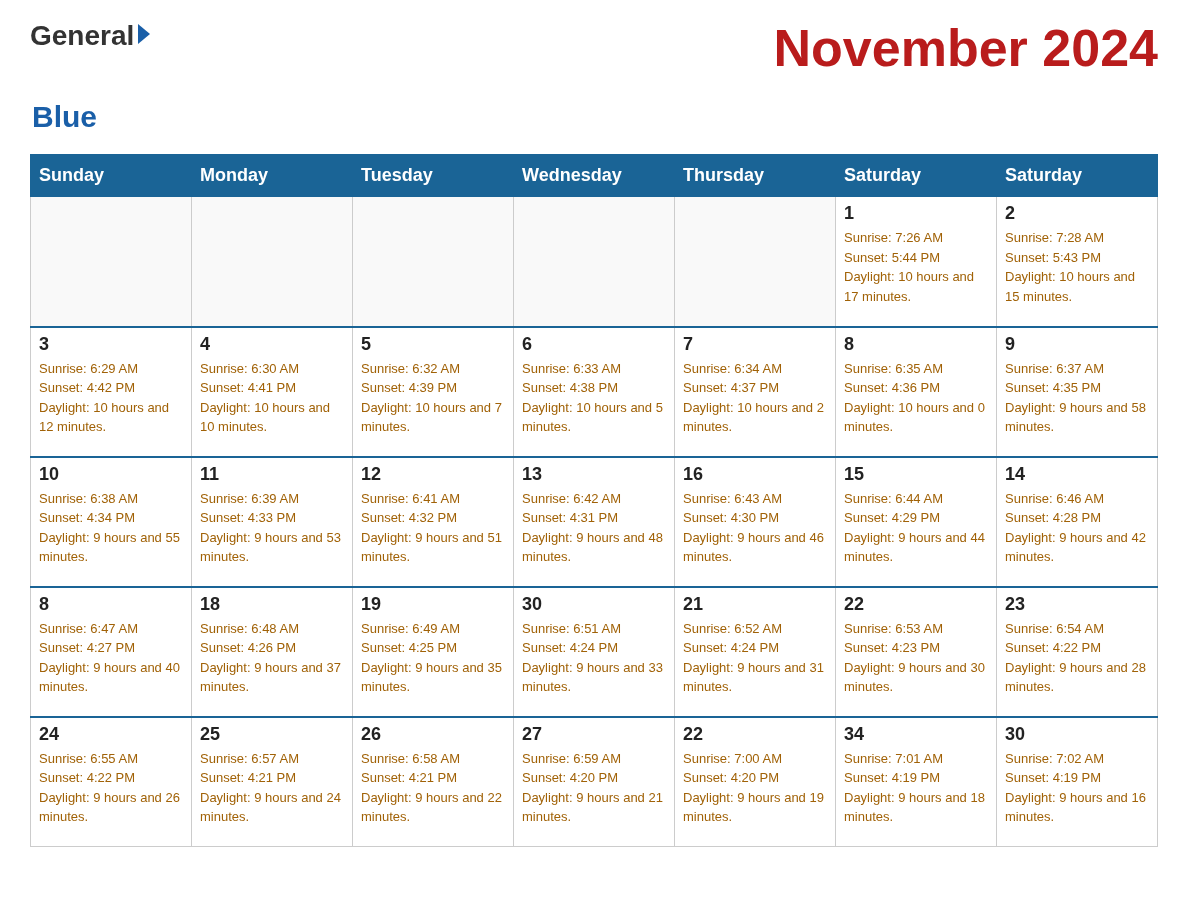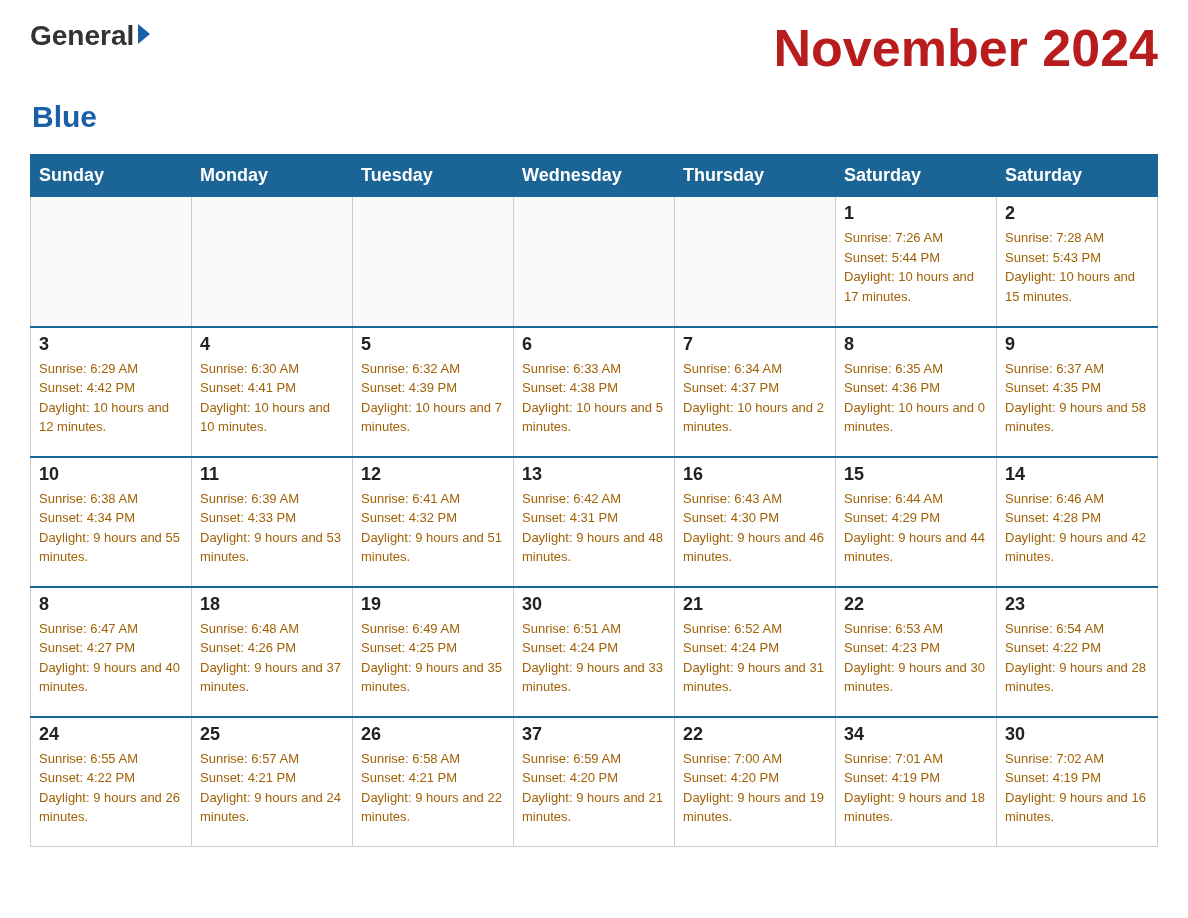--- a/index.html
+++ b/index.html
@@ -240,21 +240,21 @@
         </td>
         <td>
           <span class="day-number">25</span>
           <div class="day-info">Sunrise: 6:57 AM<br>Sunset: 4:21 PM<br>Daylight: 9 hours and 24 minutes.</div>
         </td>
         <td>
           <span class="day-number">26</span>
           <div class="day-info">Sunrise: 6:58 AM<br>Sunset: 4:21 PM<br>Daylight: 9 hours and 22 minutes.</div>
         </td>
         <td>
-          <span class="day-number">37</span>
+          <span class="day-number">27</span>
           <div class="day-info">Sunrise: 6:59 AM<br>Sunset: 4:20 PM<br>Daylight: 9 hours and 21 minutes.</div>
         </td>
         <td>
           <span class="day-number">22</span>
           <div class="day-info">Sunrise: 7:00 AM<br>Sunset: 4:20 PM<br>Daylight: 9 hours and 19 minutes.</div>
         </td>
         <td>
           <span class="day-number">34</span>
           <div class="day-info">Sunrise: 7:01 AM<br>Sunset: 4:19 PM<br>Daylight: 9 hours and 18 minutes.</div>
         </td>

